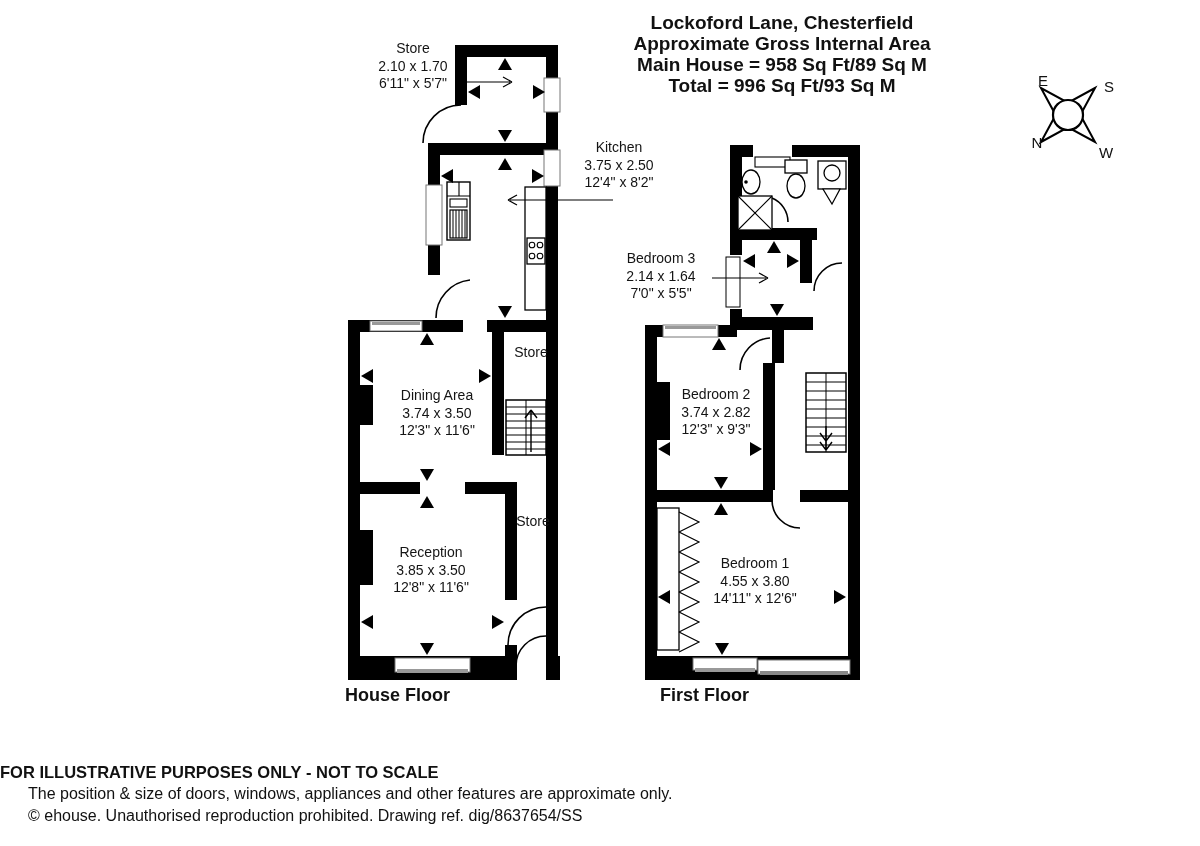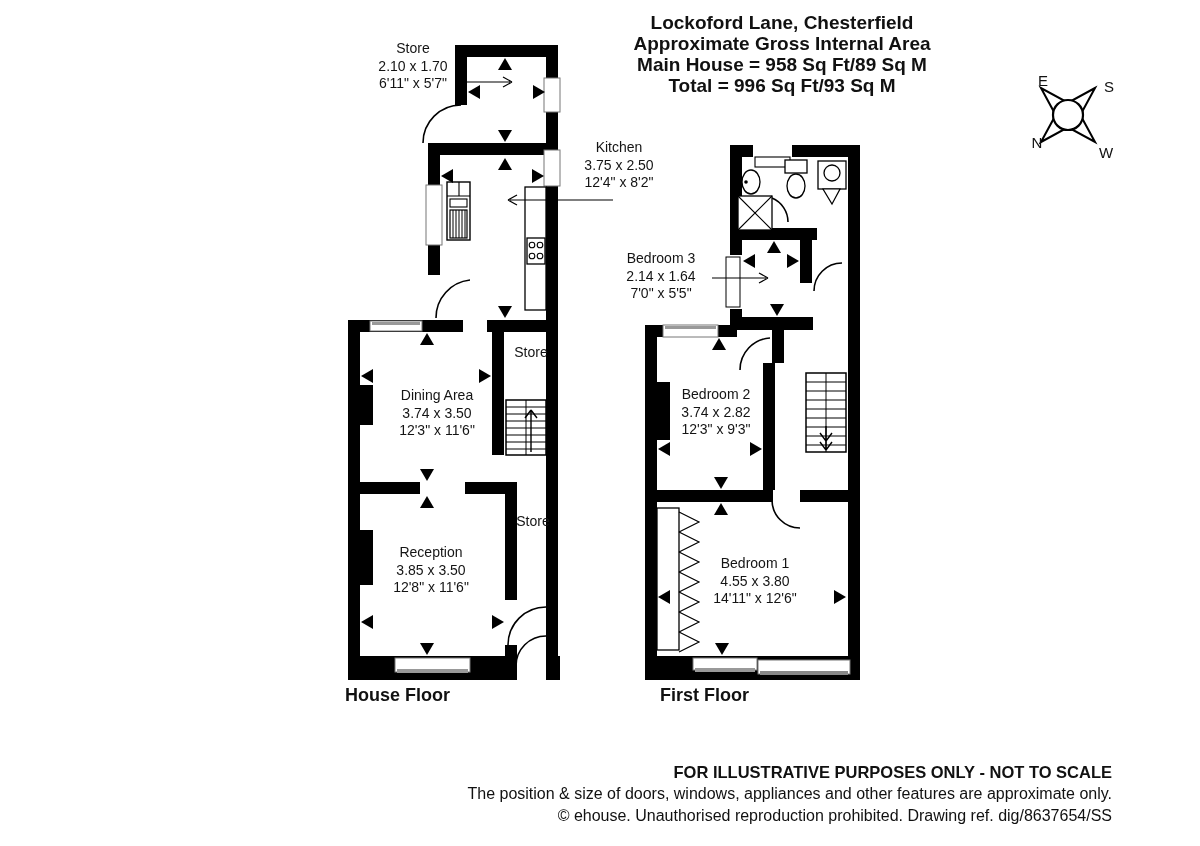--- a/index.html
+++ b/index.html
@@ -6,21 +6,21 @@
   #page{position:relative;width:1200px;height:846px;background:#fff;overflow:hidden;
         font-family:"Liberation Sans",sans-serif;color:#111;}
   svg{position:absolute;left:0;top:0;}
   .title{position:absolute;left:782px;top:12px;transform:translateX(-50%);
          text-align:center;font-weight:bold;font-size:19px;line-height:21px;white-space:nowrap;}
   .title div{display:block;}
   .rlabel{position:absolute;transform:translateX(-50%);text-align:center;
           font-size:14px;line-height:17.5px;white-space:nowrap;color:#141414;}
   .rlabel span{display:block;}
   .flabel{position:absolute;font-weight:bold;font-size:18px;white-space:nowrap;}
-  .footer{position:absolute;left:0;top:761px;width:1112px;text-align:right;}
+  .footer{position:absolute;left:0;top:761px;width:1112px;text-align:left;}
   .footer .f1{font-weight:bold;font-size:16.5px;line-height:22px;}
   .footer .f2,.footer .f3{font-size:16px;line-height:22px;padding-left:28px;}
 </style>
 </head>
 <body>
 
 <div id="page">
 
 <svg width="1200" height="846" viewBox="0 0 1200 846">
 

